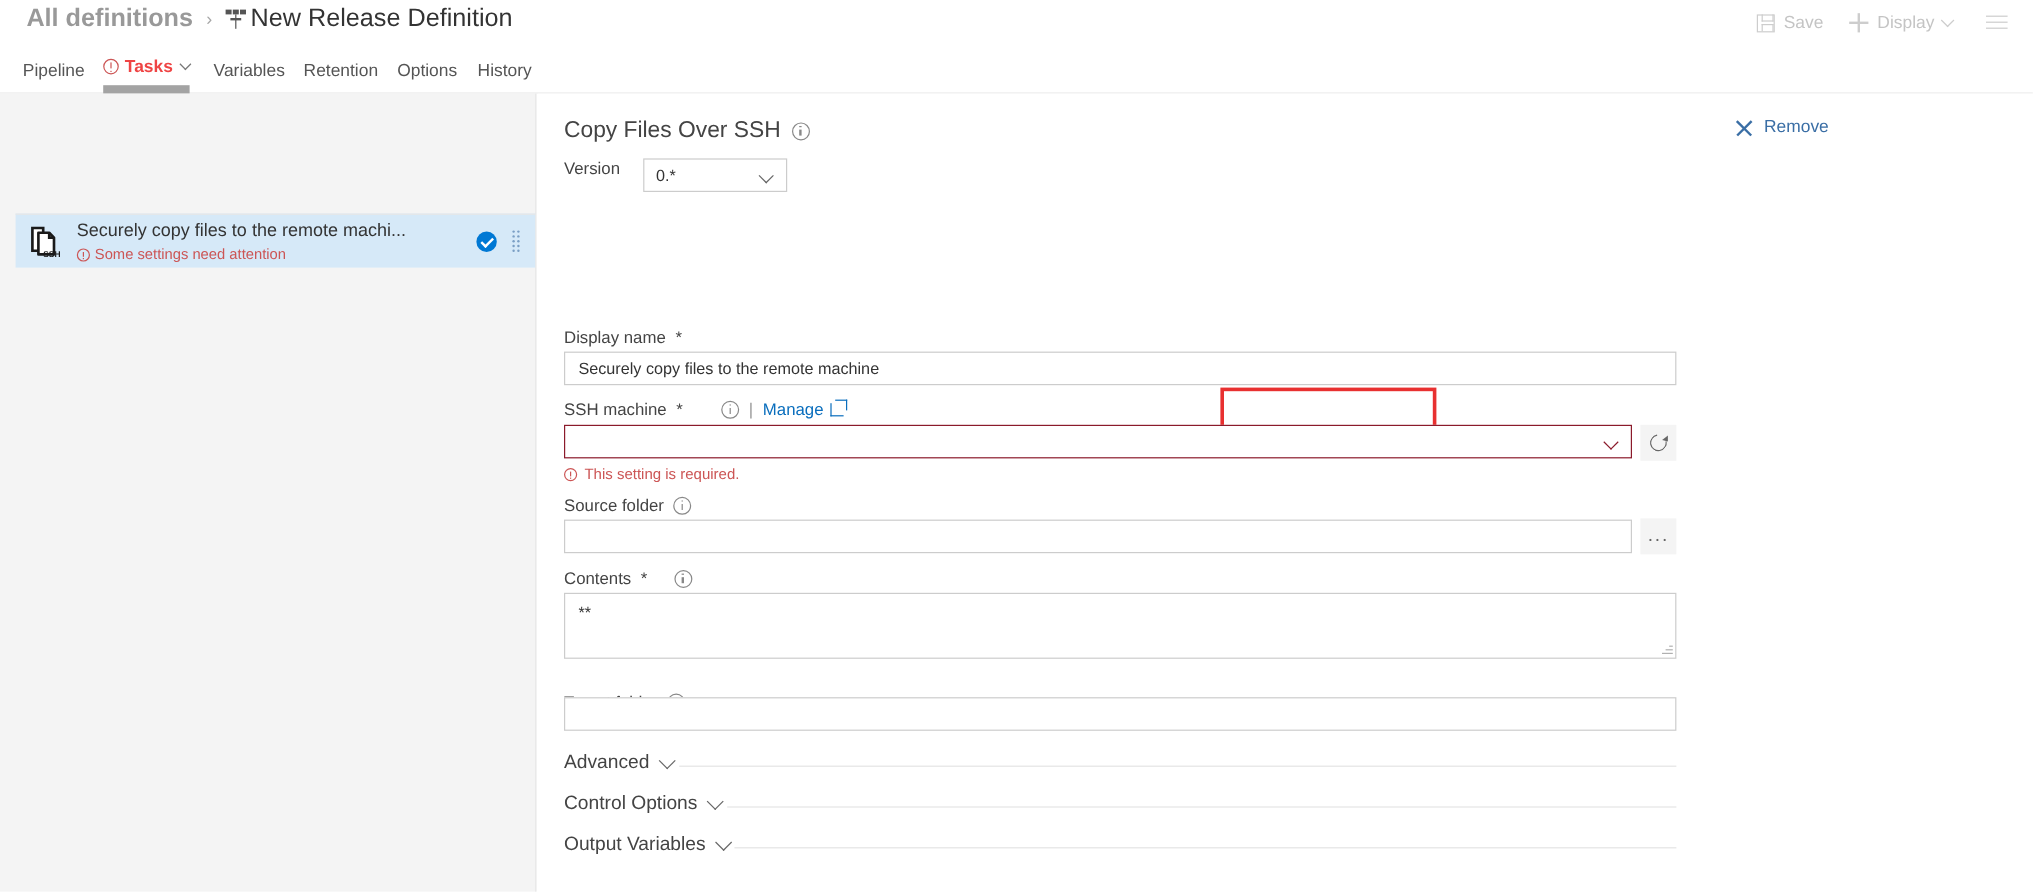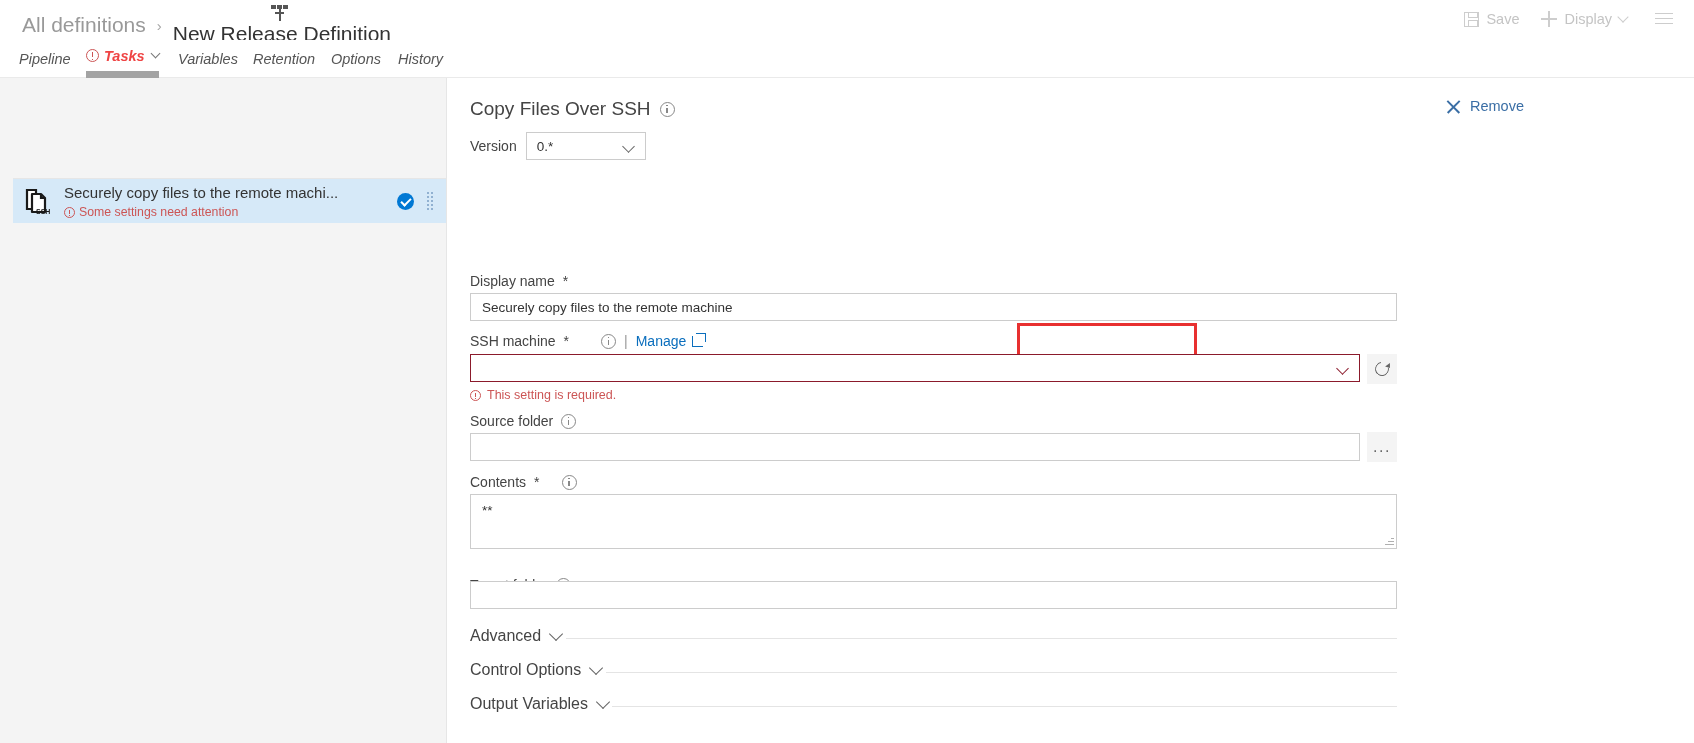--- a/index.html
+++ b/index.html
@@ -15,21 +15,21 @@
   
   .topbar {
     position: absolute; top: 0; left: 0; width: 1694px; height: 40px;
     background: #ffffff;
   }
   .breadcrumb {
     position: absolute; left: 22px; top: 4px;
     display: flex; align-items: center; gap: 10px;
     font-size: 21px; font-weight: 300;
   }
-  .bc-all { color: #999999; font-size: 21px; font-weight: 400; cursor: pointer; }
+  .bc-all { color: #999999; font-size: 21px; font-weight: 700; cursor: pointer; }
   .bc-sep { color: #a6a6a6; font-size: 15px; font-weight: 300; padding: 0 1px; }
   .bc-title { color: #333333; font-size: 21px; font-weight: 400; }
   .bc-icon { display:inline-block; width: 17px; height: 18px; position: relative; margin-right: 4px; vertical-align: middle;}
   .bc-icon i { position:absolute; background:#555; }
   .bc-icon i.t1 { left:0; top:1px; width:5px; height:4px; }
   .bc-icon i.t2 { left:6px; top:1px; width:5px; height:4px; }
   .bc-icon i.t3 { left:12px; top:1px; width:5px; height:4px; }
   .bc-icon i.bar { left:8px; top:5px; width:1.5px; height:12px; }
   .bc-icon i.cross { left:4px; top:8px; width:9px; height:1.5px; }
 
@@ -50,21 +50,21 @@
   .ico-plus::before { content:""; position:absolute; left:0; top:7px; width:16px; height:1.5px; background:#cdcdcd;}
   .ico-plus::after { content:""; position:absolute; left:7px; top:0; width:1.5px; height:16px; background:#cdcdcd;}
   .ico-chev-sm { width:8px; height:8px; border-right:1.4px solid #cdcdcd; border-bottom:1.4px solid #cdcdcd; transform: rotate(45deg); margin-top:-4px;}
   .ico-hamburger { width:18px; height:13px; position:relative; margin-left:6px;}
   .ico-hamburger i { position:absolute; left:0; width:18px; height:1.6px; background:#cdcdcd;}
   .ico-hamburger i:nth-child(1){top:0;} .ico-hamburger i:nth-child(2){top:5px;} .ico-hamburger i:nth-child(3){top:10px;}
 
   
   .tabs {
     position: absolute; top: 40px; left: 0; width: 1694px; height: 38px;
-    border-bottom: 1px solid #eaeaea; background: #fff; font-style: italic;
+    border-bottom: 1px solid #eaeaea; background: #fff;
   }
   .tab {
     position: absolute; top: 0; height: 38px;
     display: flex; align-items: center; gap: 5px;
     font-size: 14.5px; color: #555; cursor: pointer;
   }
   .tab.active { color: #ef4444; font-weight: 600; border-bottom: 7px solid #a3a3a3; }
   .tab-warn-icon {
     display:inline-block; width: 13px; height: 13px; border: 1.3px solid #cc5555;
     border-radius: 50%; position: relative; flex: none;
@@ -150,21 +150,21 @@
     font-size: 19px; color: #444; font-weight: 300;
   }
   .info-ico {
     display:inline-block; width: 15px; height: 15px; border: 1.2px solid #888;
     border-radius: 50%; position: relative; flex:none; cursor:pointer;
   }
   .info-ico::before { content:""; position:absolute; left:5.8px; top:2.5px; width:1.4px; height:1.4px; background:#888;}
   .info-ico::after { content:""; position:absolute; left:5.8px; top:5.3px; width:1.4px; height:5px; background:#888;}
 
   .version-row {
-    position:absolute; left: 22px; top: 54px; display:flex; align-items:center; gap: 9px;
+    position:absolute; left: 22px; top: 54px; display:flex; gap: 19px;
   }
   .version-label { font-size: 14px; color:#444; }
   .version-select {
     width: 120px; height: 28px; border: 1px solid #cccccc; background:#fff;
     position: relative; display:flex; align-items:center; padding-left: 10px;
     font-size: 13.5px; color:#333; cursor:pointer;
   }
   .sel-chev {
     position:absolute; right: 12px; top: 9px; width: 9px; height: 9px;
     border-right: 1.4px solid #666; border-bottom: 1.4px solid #666; transform: rotate(45deg);
@@ -265,21 +265,21 @@
   }
   .sep-pipe { color:#999; font-size: 14px; }
 </style>
 </head>
 <body>
 
 <div class="topbar">
   <div class="breadcrumb">
     <span class="bc-all">All definitions</span>
     <span class="bc-sep">›</span>
-    <span style="display:flex;align-items:center;flex-direction:column;">
+    <span style="display:flex;align-items:center;">
       <span class="bc-icon">
         <i class="t1"></i>
           <i class="t2"></i>
           <i class="t3"></i>
           <i class="cross"></i>
           <i class="bar"></i>
       </span>
       <span class="bc-title">New Release Definition</span>
     </span>
   </div>

